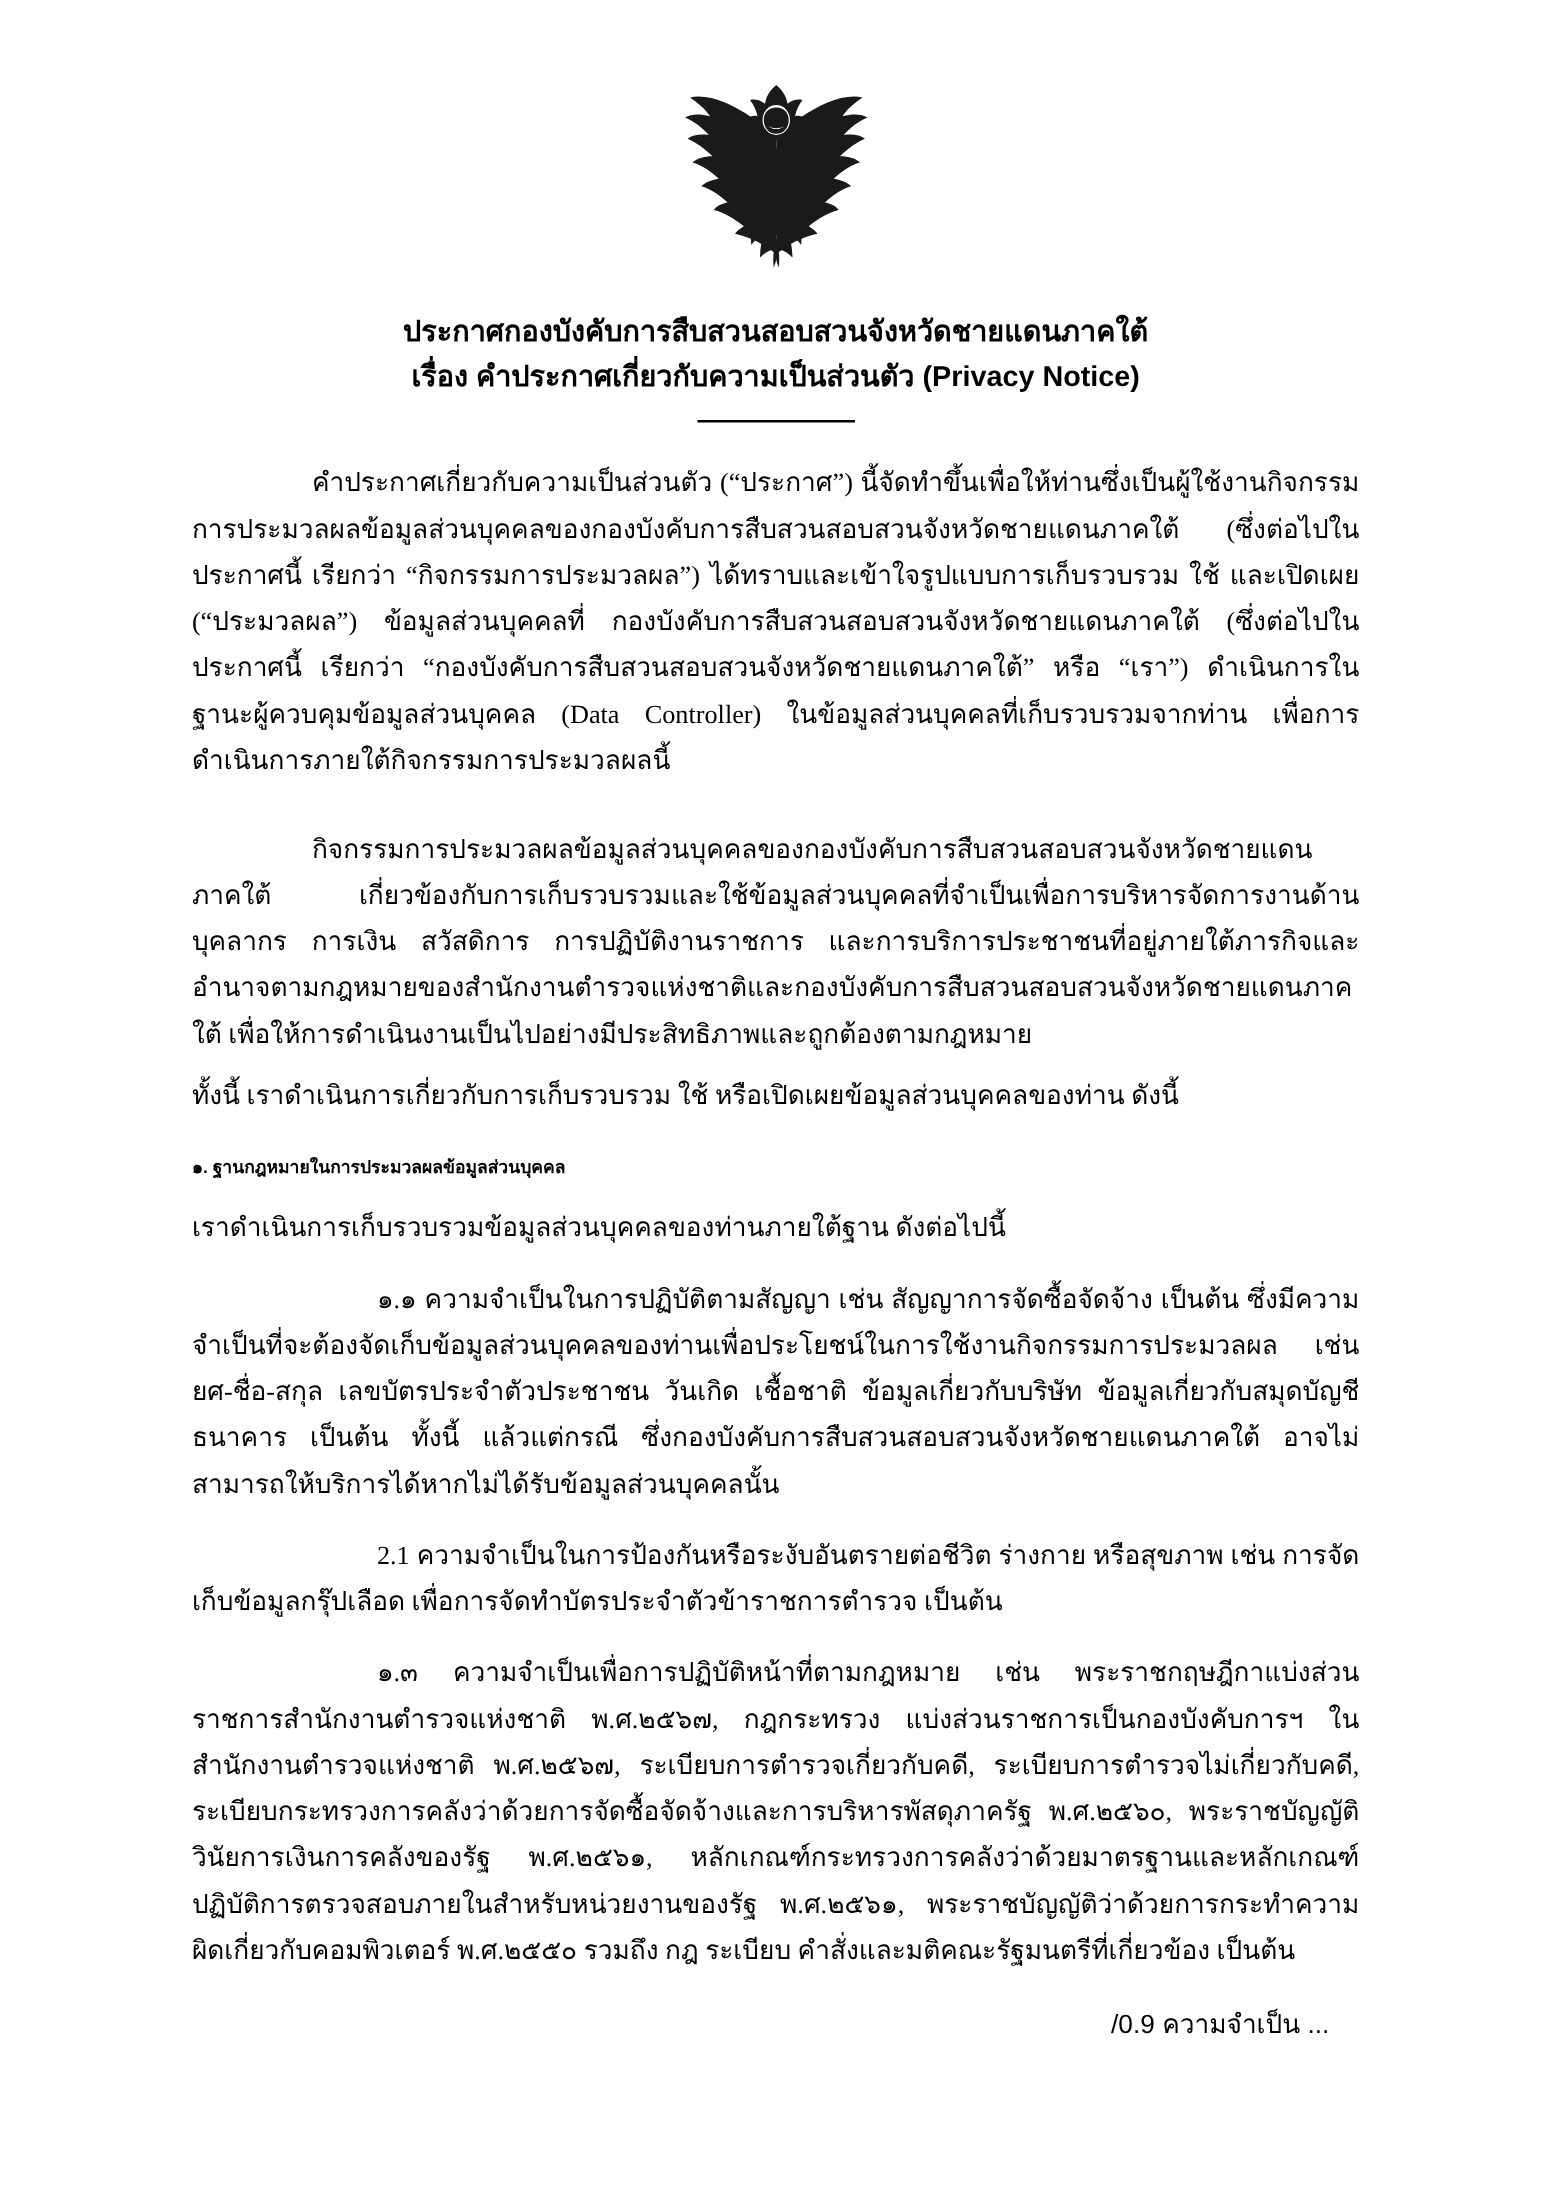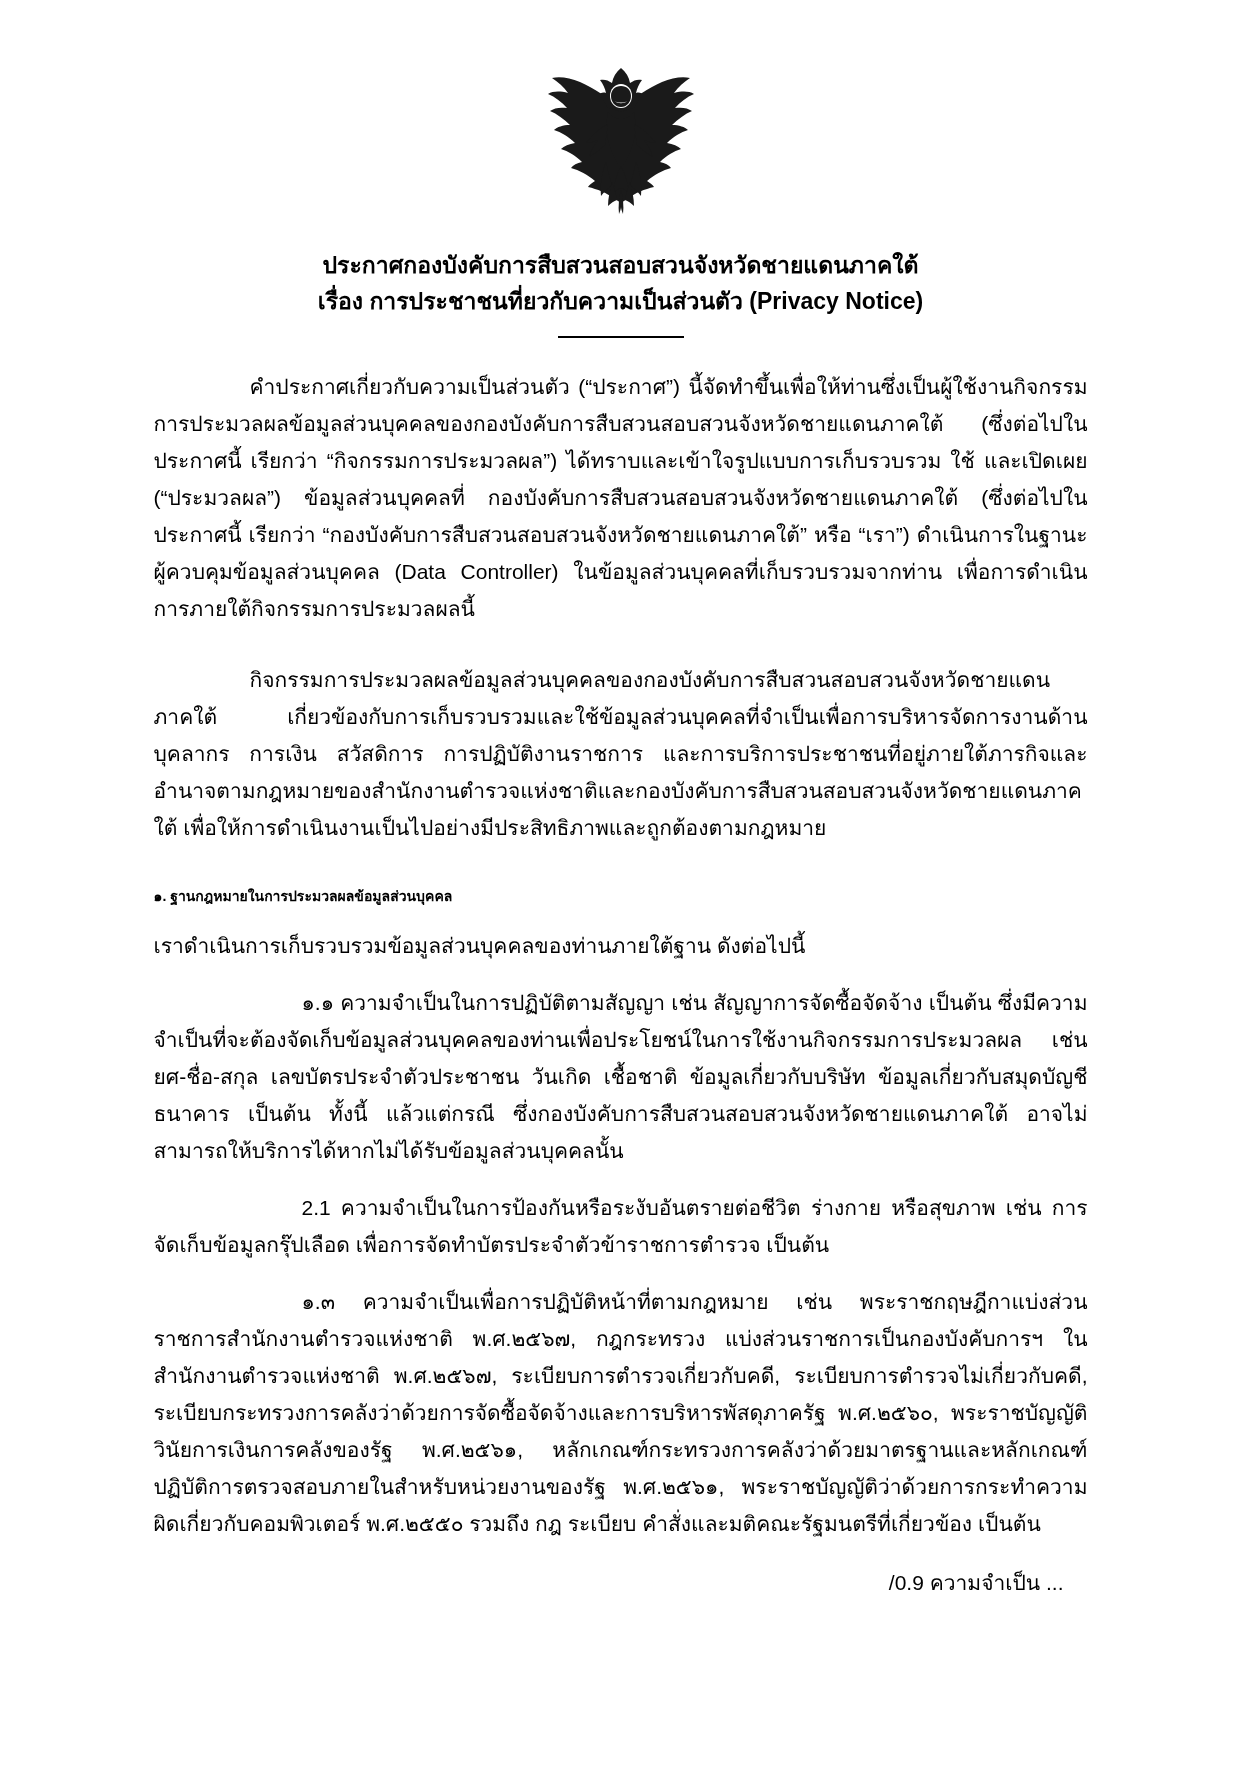--- a/index.html
+++ b/index.html
@@ -68,20 +68,21 @@
     margin-top: 30px;
     font-family: "Liberation Sans", "DejaVu Sans", sans-serif;
     font-size: 21px;
     line-height: 37px;
   }
   p.para {
     margin: 0 0 0 0;
     text-align: justify;
     text-justify: inter-word;
     text-indent: 96px;
+    font-family: Liberation Serif, serif;
   }
   p.para.noindent {
     text-indent: 0;
   }
   p.para.sub {
     text-indent: 148px;
   }
   .spacer-lg { height: 34px; }
   .spacer-md { height: 20px; }
   .spacer-sm { height: 12px; }
@@ -133,37 +134,38 @@
 
         <path d="M66 120 C64 128 62 136 62 144 C65 141 68 139 71 138 C70 132 68 126 66 120 Z"></path>
         <path d="M84 120 C86 128 88 136 88 144 C85 141 82 139 79 138 C80 132 82 126 84 120 Z"></path>
         <path d="M75 128 C73 136 72 144 73 152 C74 149 75 147 75 145 C75 147 76 149 77 152 C78 144 77 136 75 128 Z"></path>
       </g>
     </svg>
   </div>
 
   <div class="title-block">
     <div class="doc-title">ประกาศกองบังคับการสืบสวนสอบสวนจังหวัดชายแดนภาคใต้</div>
-    <div class="doc-subtitle">เรื่อง  การประชาชนที่ยวกับความเป็นส่วนตัว (Privacy Notice)</div>
+    <div class="doc-subtitle">เรื่อง  คำประกาศเกี่ยวกับความเป็นส่วนตัว (Privacy Notice)</div>
   </div>
 
   <div class="rule-wrap">
     <div class="rule"></div>
   </div>
 
   <div class="body">
 
     <p class="para">คำประกาศเกี่ยวกับความเป็นส่วนตัว (“ประกาศ”) นี้จัดทำขึ้นเพื่อให้ท่านซึ่งเป็นผู้ใช้งานกิจกรรมการประมวลผลข้อมูลส่วนบุคคลของกองบังคับการสืบสวนสอบสวนจังหวัดชายแดนภาคใต้ (ซึ่งต่อไปในประกาศนี้ เรียกว่า “กิจกรรมการประมวลผล”) ได้ทราบและเข้าใจรูปแบบการเก็บรวบรวม ใช้ และเปิดเผย (“ประมวลผล”) ข้อมูลส่วนบุคคลที่ กองบังคับการสืบสวนสอบสวนจังหวัดชายแดนภาคใต้ (ซึ่งต่อไปในประกาศนี้ เรียกว่า “กองบังคับการสืบสวนสอบสวนจังหวัดชายแดนภาคใต้” หรือ “เรา”) ดำเนินการในฐานะผู้ควบคุมข้อมูลส่วนบุคคล (Data Controller) ในข้อมูลส่วนบุคคลที่เก็บรวบรวมจากท่าน เพื่อการดำเนินการภายใต้กิจกรรมการประมวลผลนี้</p>
 
     <div class="spacer-lg"></div>
 
     <p class="para">กิจกรรมการประมวลผลข้อมูลส่วนบุคคลของกองบังคับการสืบสวนสอบสวนจังหวัดชายแดนภาคใต้ เกี่ยวข้องกับการเก็บรวบรวมและใช้ข้อมูลส่วนบุคคลที่จำเป็นเพื่อการบริหารจัดการงานด้านบุคลากร การเงิน สวัสดิการ การปฏิบัติงานราชการ และการบริการประชาชนที่อยู่ภายใต้ภารกิจและอำนาจตามกฎหมายของสำนักงานตำรวจแห่งชาติและกองบังคับการสืบสวนสอบสวนจังหวัดชายแดนภาคใต้ เพื่อให้การดำเนินงานเป็นไปอย่างมีประสิทธิภาพและถูกต้องตามกฎหมาย</p>
 
     <div class="spacer-sm"></div>
 
+    <p class="para noindent">ทั้งนี้ เราดำเนินการเกี่ยวกับการเก็บรวบรวม ใช้ หรือเปิดเผยข้อมูลส่วนบุคคลของท่าน ดังนี้</p>
 
     <div class="spacer-md"></div>
 
     <h2 class="section-heading">๑. ฐานกฎหมายในการประมวลผลข้อมูลส่วนบุคคล</h2>
 
     <div class="spacer-sm"></div>
 
     <p class="para noindent">เราดำเนินการเก็บรวบรวมข้อมูลส่วนบุคคลของท่านภายใต้ฐาน ดังต่อไปนี้</p>
 
     <div class="spacer-md"></div>

